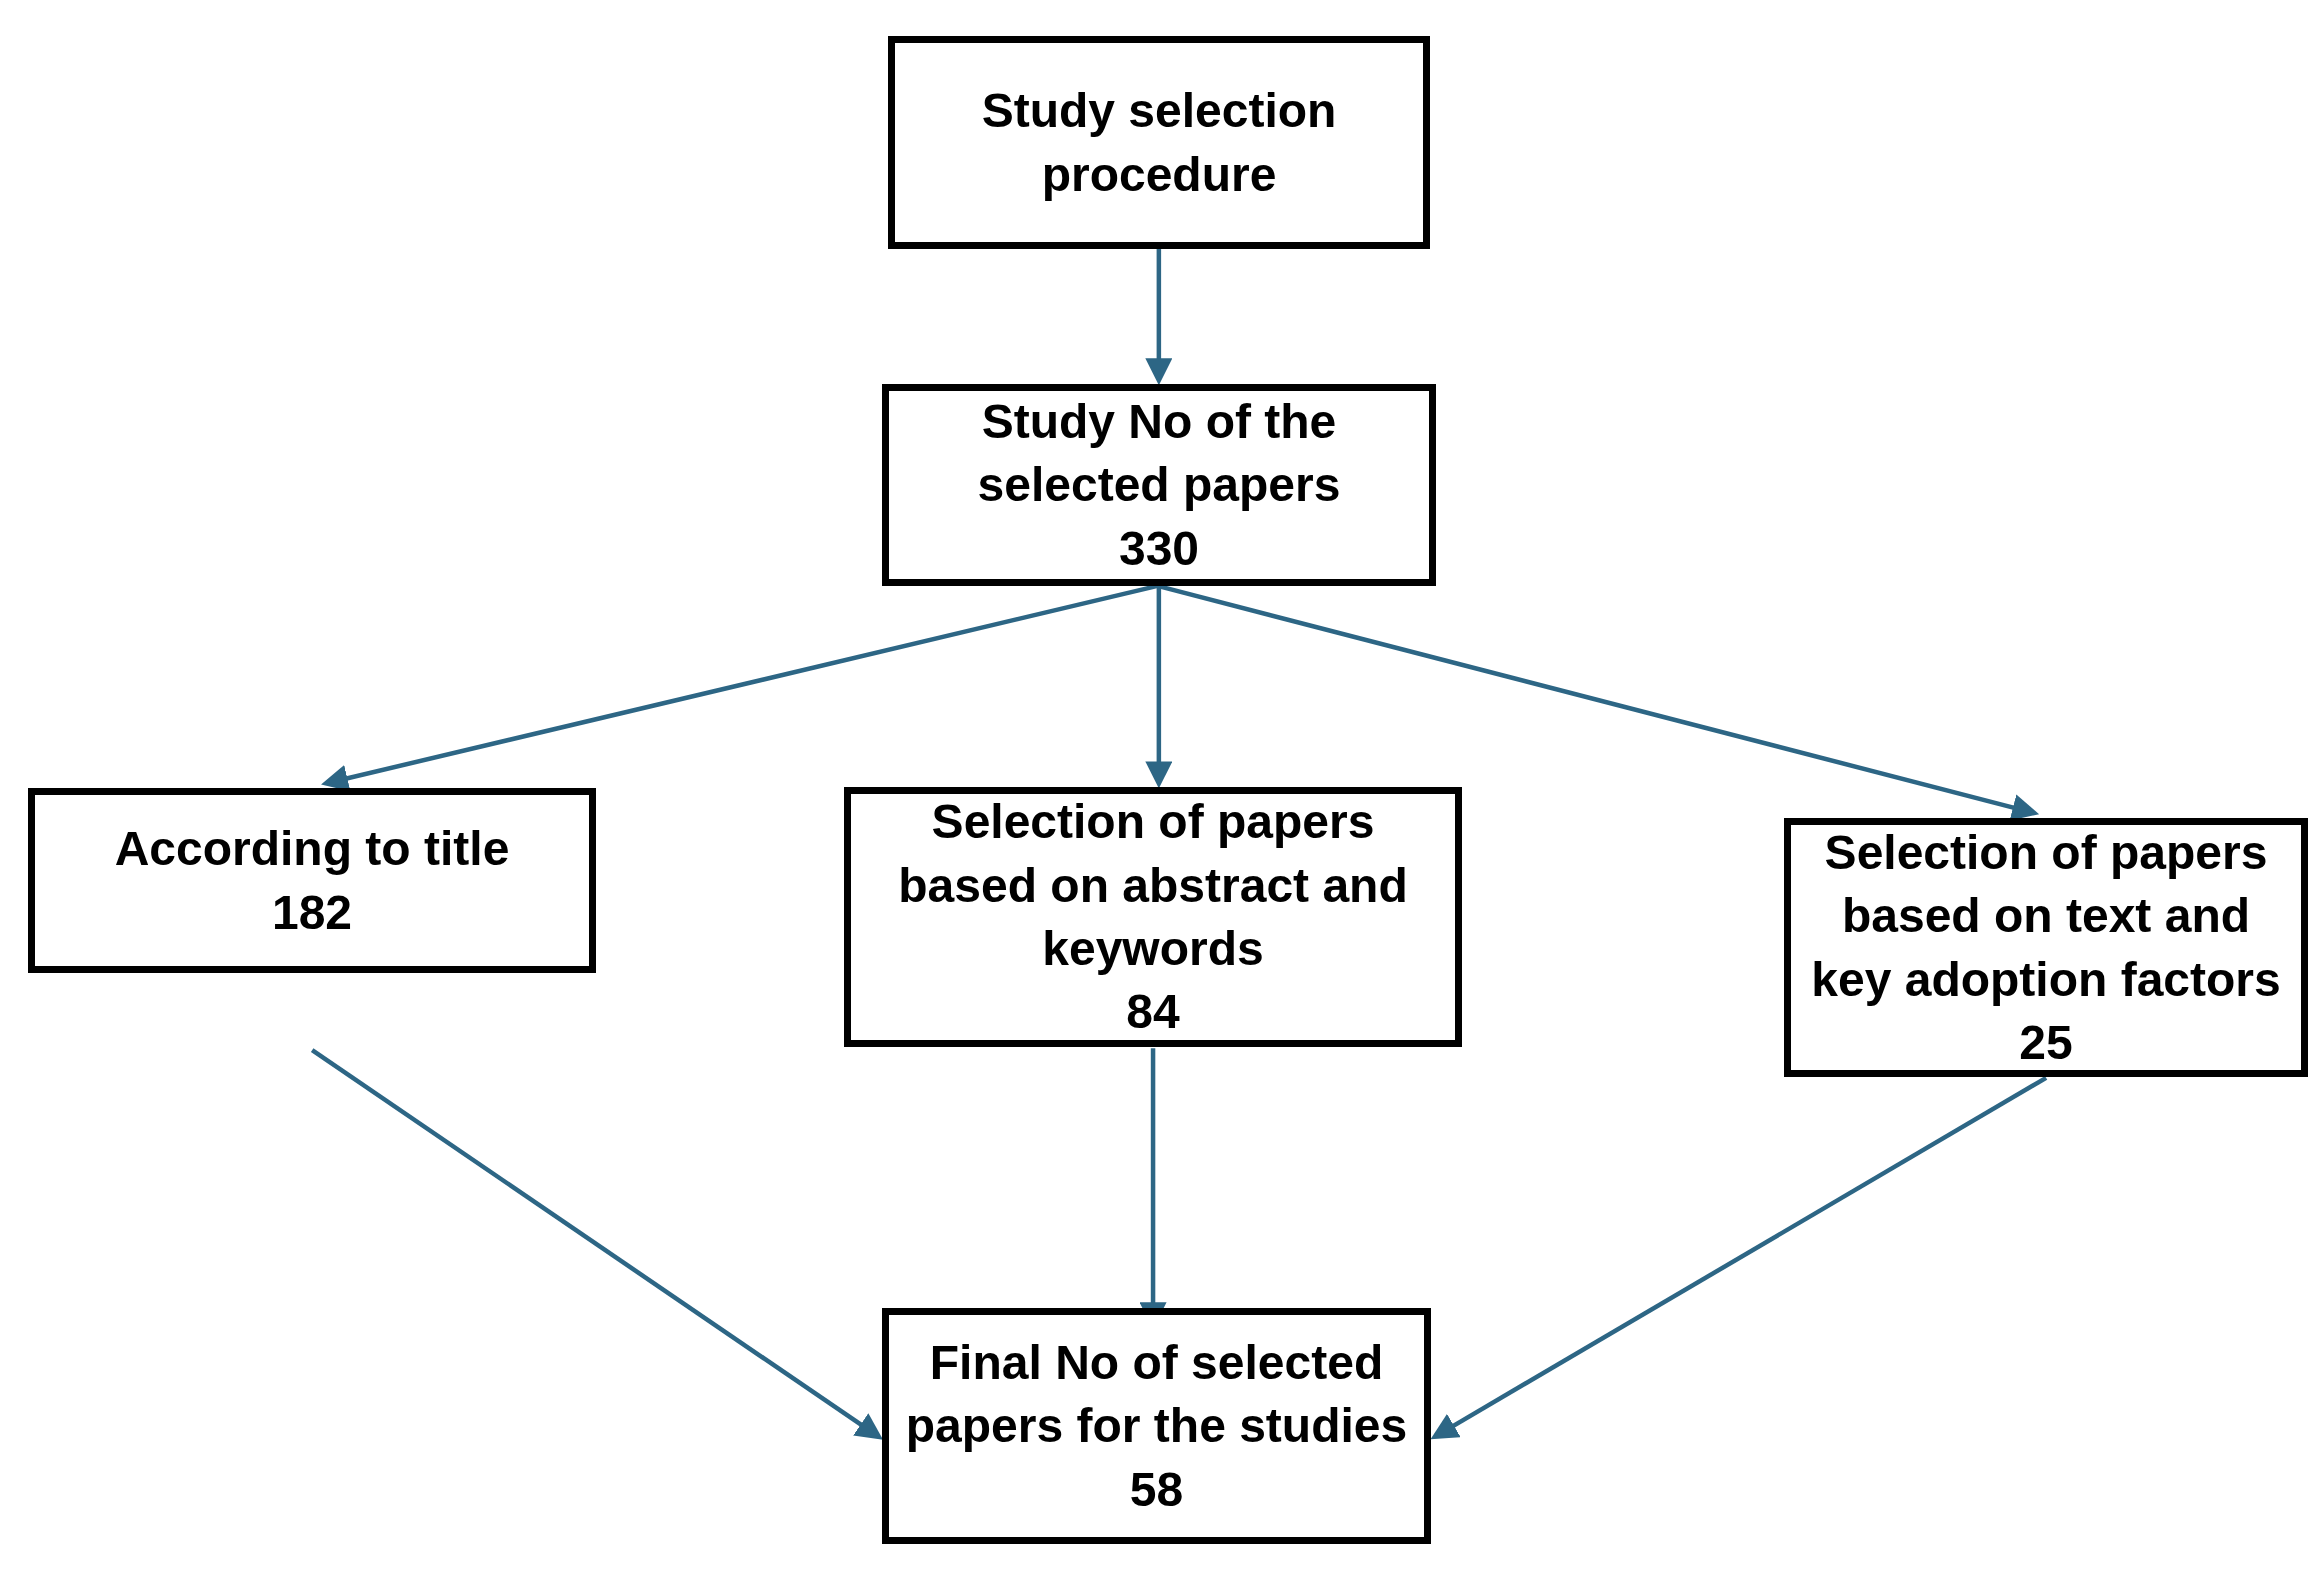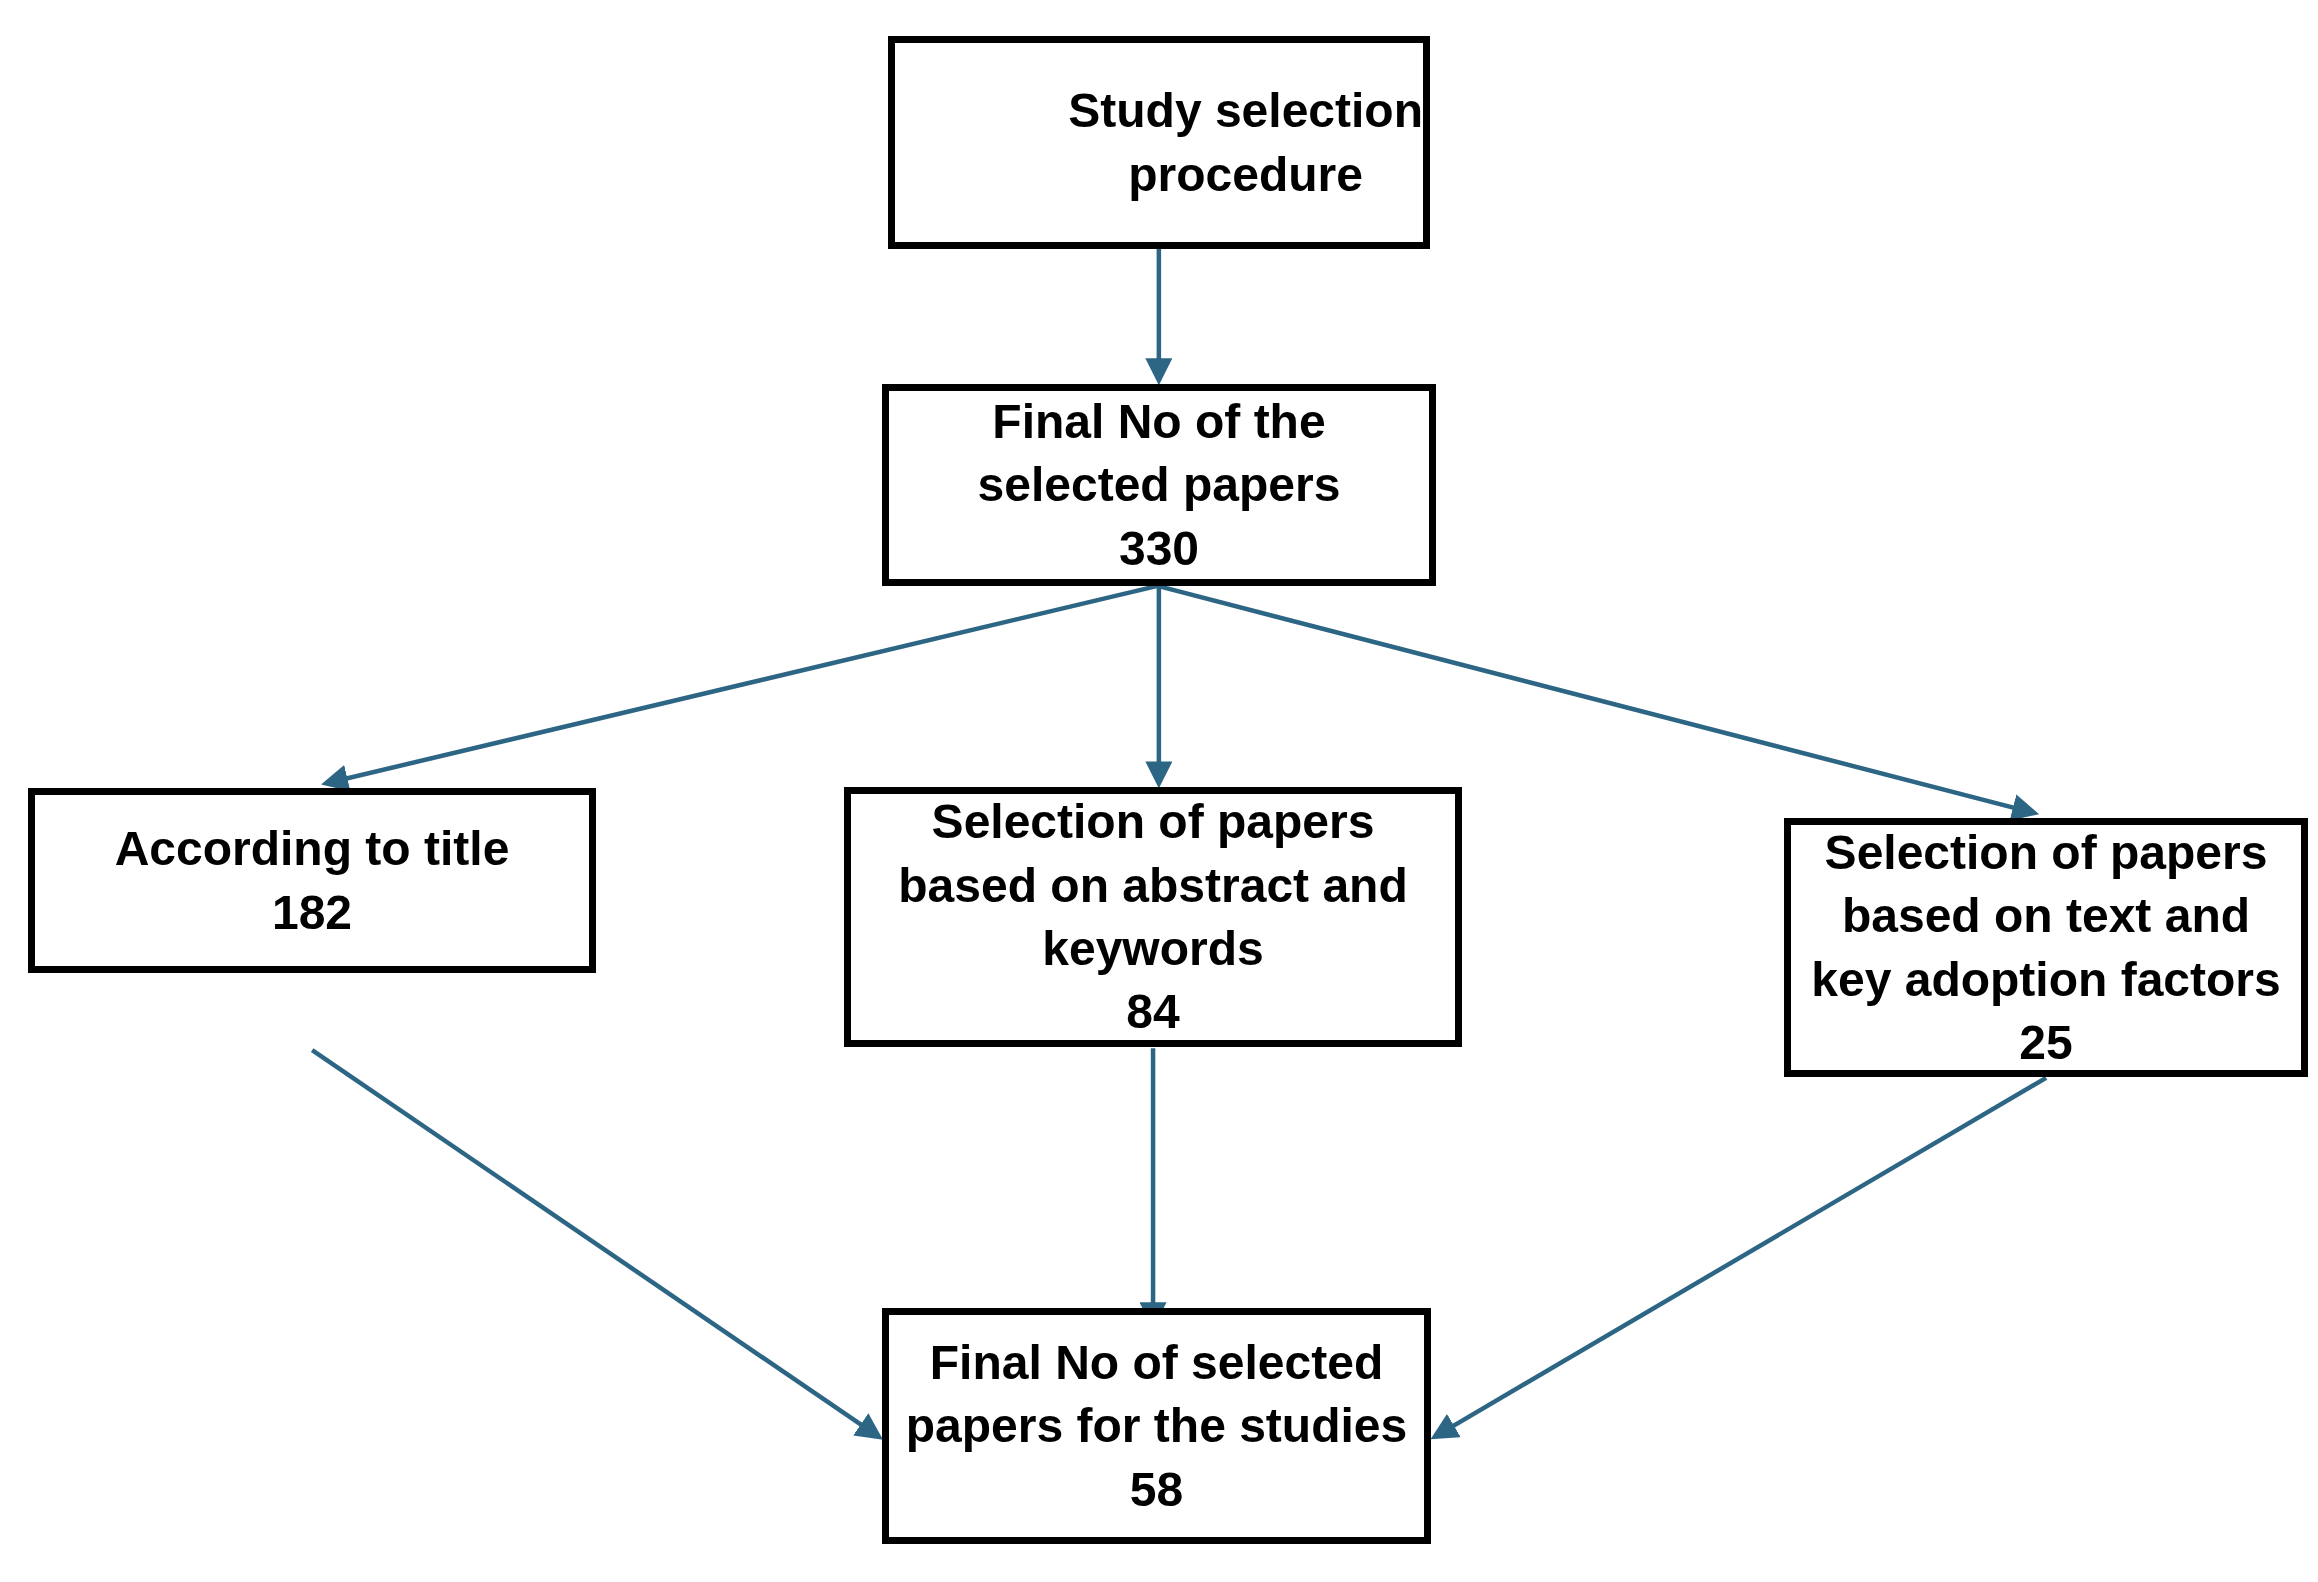--- a/index.html
+++ b/index.html
@@ -39,21 +39,21 @@
     font-weight: bold;
     font-size: 48px;
     line-height: 1.32;
     color: #000000;
     white-space: pre;
   }
   .node-label { white-space: pre-line; }
   .node-count { white-space: pre; }
 
   
-  .node-start    { left: 888px; top:   36px; width: 542px; height: 213px; align-items: flex-end; }
+  .node-start    { left: 888px; top:   36px; width: 542px; height: 213px; }
   .node-total    { left: 882px; top:  384px; width: 554px; height: 202px; }
   .node-title    { left:   28px; top: 788px; width: 568px; height: 185px; }
   .node-abstract { left: 844px; top: 787px; width: 618px; height: 260px; }
   .node-textf    { left: 1784px; top: 818px; width: 524px; height: 259px; }
   .node-final    { left: 882px; top: 1308px; width: 549px; height: 236px; }
 </style>
 </head>
 <body>
 
 <div class="canvas">
@@ -79,21 +79,21 @@
 
     <line class="edge" stroke="#2d6685" x1="3177" y1="1674" x2="2230" y2="2230" marker-end="url(#ah)"></line>
   </svg>
 
   <div class="node node-start">
     <div class="node-label">Study selection
 procedure</div>
   </div>
 
   <div class="node node-total">
-    <div class="node-label">Final No of the
+    <div class="node-label">Study No of the
 selected papers</div>
     <div class="node-count">330</div>
   </div>
 
   <div class="node node-title">
     <div class="node-label">According to title</div>
     <div class="node-count">182</div>
   </div>
 
   <div class="node node-abstract">

